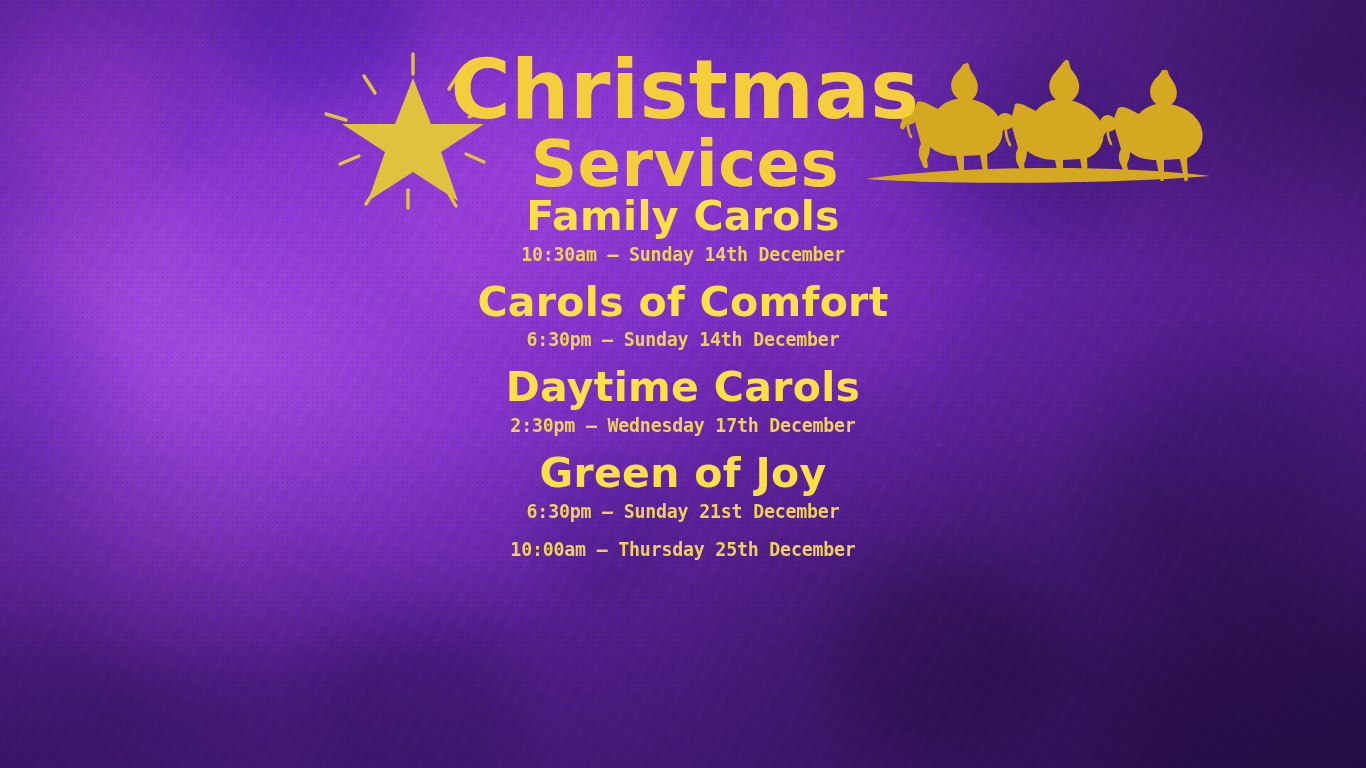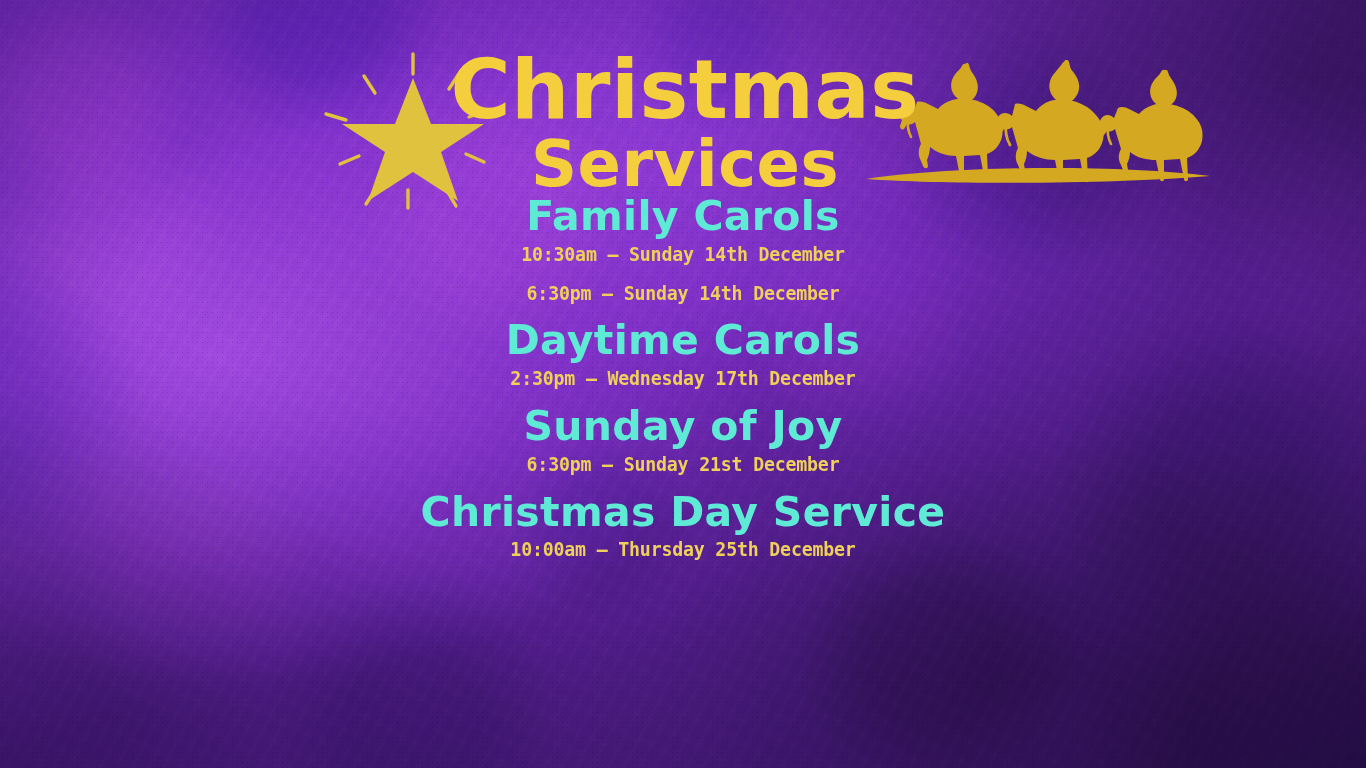--- a/index.html
+++ b/index.html
@@ -114,21 +114,21 @@
     left: 0;
     right: 0;
     top: 196px;
   }
   .service {
     text-align: center;
     margin-bottom: 16px;
   }
   .service-name {
     display: block;
-    color: #5eead4;
+    color: #fde047;
     font-family: "DejaVu Sans", sans-serif;
     font-weight: 700;
     font-size: 41px;
     line-height: 1.02;
     letter-spacing: 0.3px;
   }
   .service-time {
     display: block;
     color: #EFD05A;
     font-family: "DejaVu Sans Mono", monospace;
@@ -224,35 +224,35 @@
     </div>
 
     <div class="services">
 
       <div class="service">
         <span class="service-name">Family Carols</span>
         <span class="service-time">10:30am – Sunday 14th December</span>
       </div>
 
       <div class="service">
+        <span class="service-name">Carols of Comfort</span>
         <span class="service-time">6:30pm – Sunday 14th December</span>
       </div>
 
       <div class="service">
         <span class="service-name">Daytime Carols</span>
         <span class="service-time">2:30pm – Wednesday 17th December</span>
       </div>
 
       <div class="service">
-        <span class="service-name">Sunday of Joy</span>
+        <span class="service-name">Green of Joy</span>
         <span class="service-time">6:30pm – Sunday 21st December</span>
       </div>
 
 
       <div class="service">
-        <span class="service-name">Christmas Day Service</span>
         <span class="service-time">10:00am – Thursday 25th December</span>
       </div>
 
     </div>
 
   </div>
 </div>
 
 </body></html>

